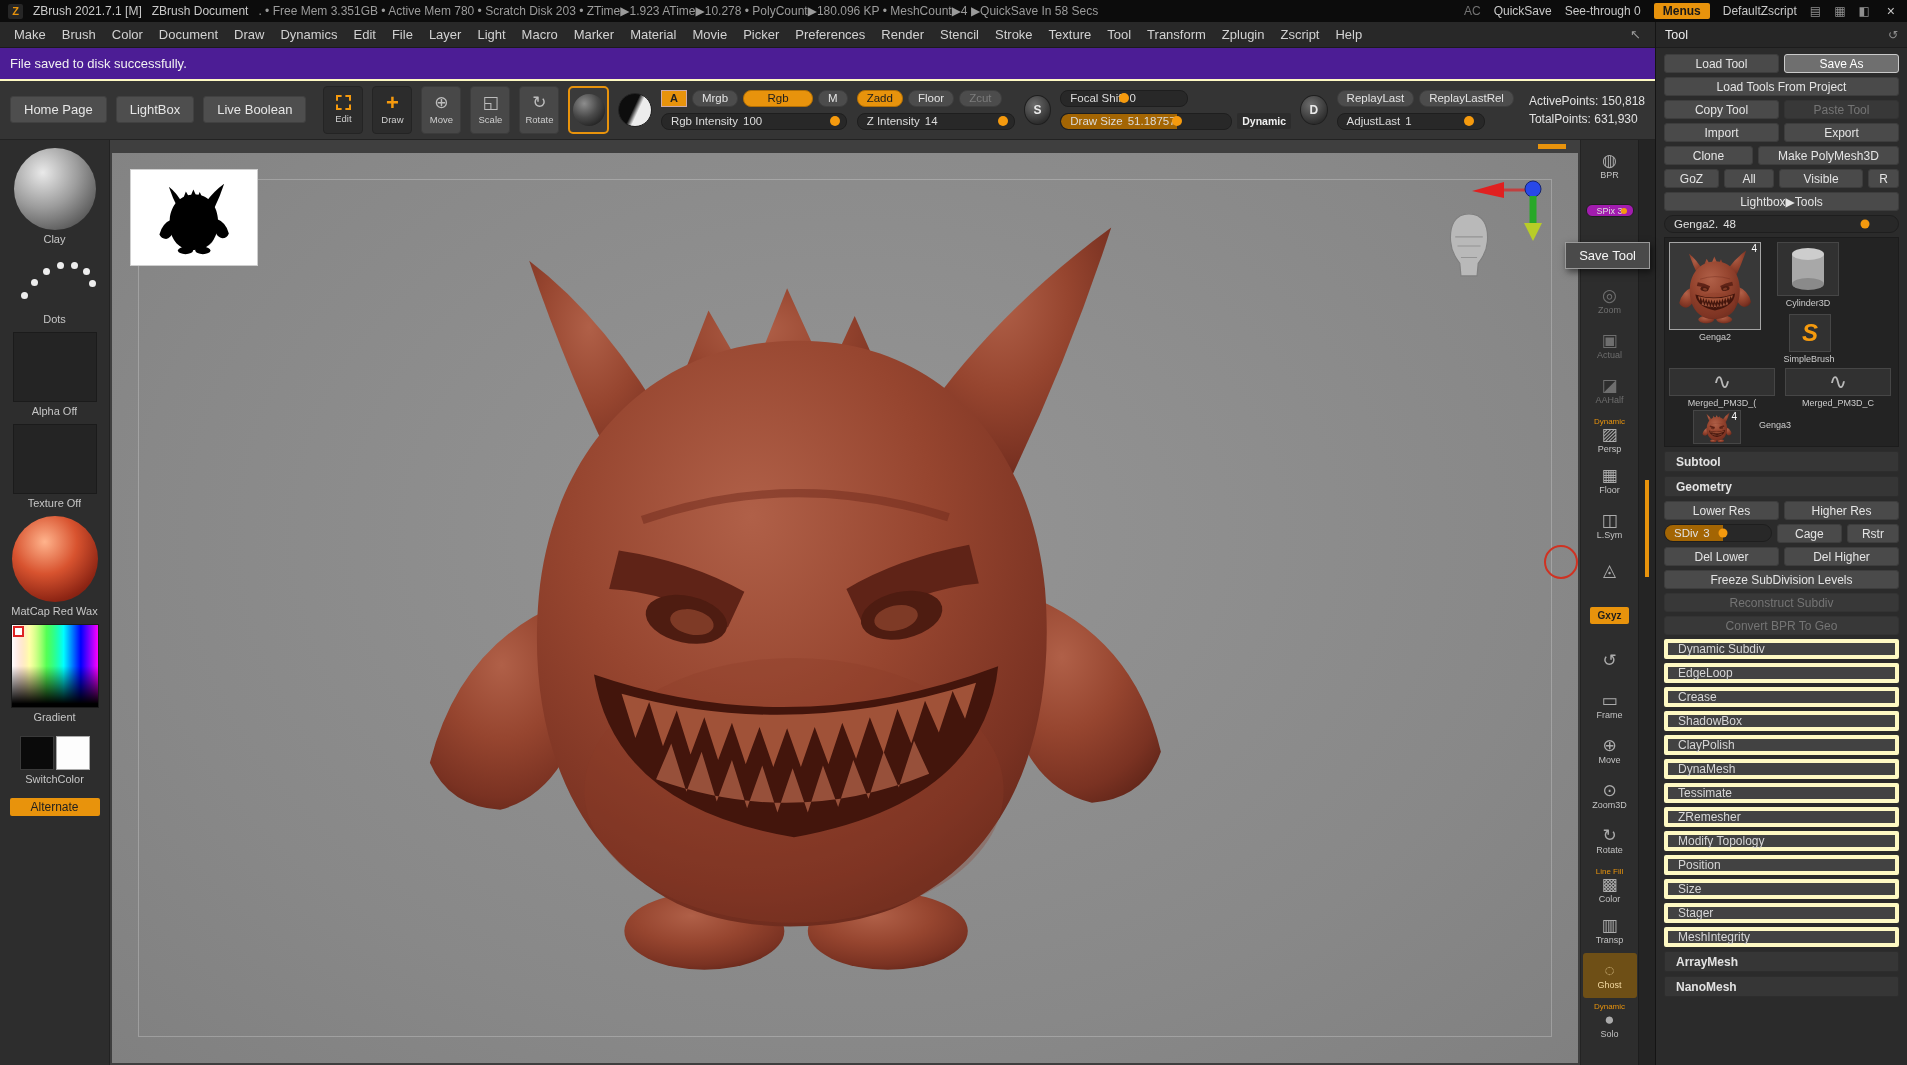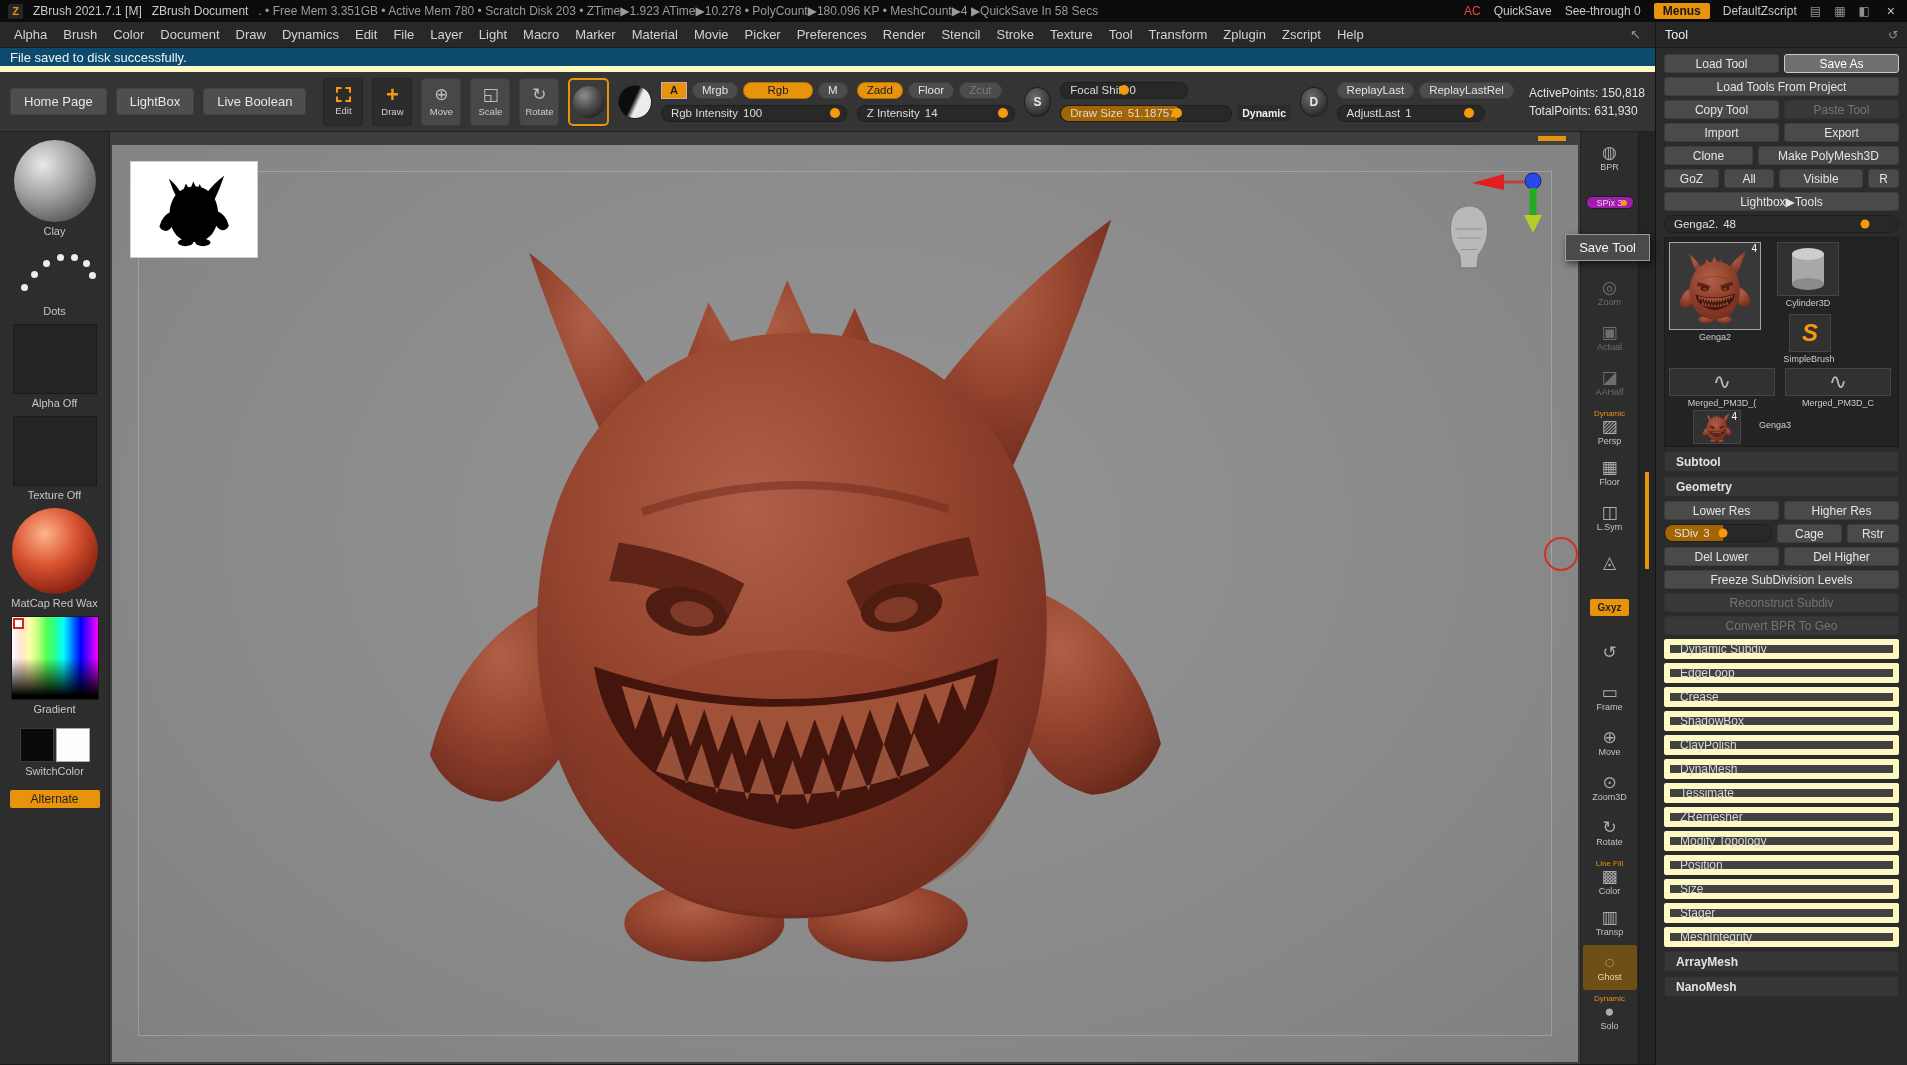--- a/index.html
+++ b/index.html
@@ -4,35 +4,35 @@
 <style>
   * { margin:0; padding:0; box-sizing:border-box; }
   html,body { width:1907px; height:1065px; }
   body { background:#1a1a1a; color:#ddd; font-family:"Liberation Sans","DejaVu Sans",sans-serif; font-size:13px; overflow:hidden; }
 
   
   .titlebar { height:22px; background:#0c0c0c; display:flex; align-items:center; padding:0 8px; gap:10px; font-size:12px; color:#c9c9c9; white-space:nowrap; }
   .app-icon { width:15px; height:15px; background:#262626; color:#e8930c; font-weight:bold; font-size:11px; display:flex; align-items:center; justify-content:center; border-radius:2px; flex:0 0 auto; }
   .tb-stats { color:#9b9b9b; overflow:hidden; text-overflow:ellipsis; }
   .tb-right { margin-left:auto; display:flex; align-items:center; gap:13px; flex:0 0 auto; }
-  .dimtxt { color:#ef4444; }
+  .dimtxt { color:#737373; }
   .menus-btn { background:#e8930c; color:#181818; padding:1px 9px; border-radius:2px; font-weight:bold; }
   .tb-ico { color:#8f8f8f; font-size:12px; }
   .close-ico { color:#c9c9c9; font-size:14px; padding:0 4px; }
 
   .workspace { display:flex; height:1043px; }
   .left-col { width:1655px; display:flex; flex-direction:column; }
 
   
   .menubar { height:26px; background:#282828; border-bottom:1px solid #1b1b1b; display:flex; align-items:center; padding:0 6px; }
   .menu-item { padding:3px 8px; color:#d2d2d2; }
   .menu-pointer { margin-left:auto; color:#9a9a9a; padding:0 8px; }
 
   
-  .statusbar { height:24px; background:#0c4a6e; border-bottom:6px solid #fef9c3; display:flex; align-items:center; padding:0 10px; color:#f1f1f1; }
+  .statusbar { height:33px; background:#4c1d95; border-bottom:2px solid #fef9c3; display:flex; align-items:center; padding:0 10px; color:#f1f1f1; }
 
   
   .toolbar { height:60px; background:#343434; border-bottom:1px solid #222; display:flex; align-items:center; padding:0 10px; gap:9px; }
   .tb-btn { background:#4e4e4e; border:1px solid #414141; border-radius:3px; color:#e6e6e6; padding:5px 13px; white-space:nowrap; }
   .mode-group { display:flex; gap:9px; margin-left:8px; }
   .mode-btn { width:40px; height:48px; background:#484848; border:1px solid #3c3c3c; border-radius:4px; display:flex; flex-direction:column; align-items:center; justify-content:center; gap:3px; }
   .mode-btn .ico { font-size:17px; line-height:17px; color:#bdbdbd; }
   .mode-btn .mode-lbl { font-size:9.5px; color:#cfcfcf; }
   .mode-btn.pressed { background:#2c2c2c; border-color:#242424; }
   .edit-ico { width:15px; height:15px; border:2px dashed #f59a0e; }
@@ -116,21 +116,21 @@
   .tp-row { display:flex; gap:5px; }
   .tp-btn { flex:1; height:19px; background:#4a4a4a; border:1px solid #3d3d3d; border-radius:3px; display:flex; align-items:center; justify-content:center; color:#e4e4e4; font-size:12px; white-space:nowrap; overflow:hidden; }
   .tp-btn.sel { background:#6f6f6f; border-color:#cacaca; color:#fff; }
   .tp-btn.disabled { background:#383838; border-color:#333; color:#747474; }
   .tp-btn.orange { background:#e8930c; border-color:#b06e06; color:#1d1d1d; }
   .tp-slider { position:relative; flex:1; height:18px; background:#282828; border:1px solid #1e1e1e; border-radius:9px; display:flex; align-items:center; padding:0 9px; gap:5px; font-size:11.5px; color:#e0e0e0; overflow:hidden; }
   .tp-slider .fill { position:absolute; left:0; top:0; bottom:0; background:#a36503; z-index:0; }
   .tp-slider .nub { position:absolute; top:50%; width:9px; height:9px; border-radius:50%; background:#f59a0e; transform:translate(-50%,-50%); z-index:2; }
   .tp-slider span { position:relative; z-index:1; }
   .tp-section { height:21px; background:#363636; border:1px solid #2d2d2d; border-radius:2px; display:flex; align-items:center; padding:0 11px; color:#e3e3e3; font-weight:bold; font-size:12px; }
-  .tp-bar { height:20px; background:#424242; border:6px solid #fef9c3; border-radius:2px; display:flex; align-items:center; padding:0 10px; color:#d6d6d6; font-size:12px; }
+  .tp-bar { height:20px; background:#424242; border:4px solid #fef9c3; border-radius:2px; display:flex; align-items:center; padding:0 10px; color:#d6d6d6; font-size:12px; }
   .tp-tools { position:relative; height:210px; background:#232323; border:1px solid #1c1c1c; }
   .tool-thumb { position:absolute; background:#313131; border:1px solid #464646; display:flex; align-items:center; justify-content:center; overflow:hidden; }
   .tool-thumb.sel { border-color:#a5a5a5; background:#383838; }
   .tool-name { position:absolute; font-size:9px; color:#cccccc; text-align:center; white-space:nowrap; overflow:hidden; }
   .badge { position:absolute; top:0; right:3px; font-size:10px; color:#fff; z-index:3; }
   .sb-glyph { font-size:24px; font-weight:bold; font-style:italic; color:#f59a0e; }
   .merged-ico { font-size:22px; color:#b9b9b9; }
   .div-right { flex:1; display:flex; flex-direction:column; gap:4px; }
   .tall40 { height:42px; }
 </style>
@@ -190,21 +190,21 @@
     <span class="tb-ico">▦</span>
     <span class="tb-ico">◧</span>
     <span class="close-ico">×</span>
   </div>
 </div>
 
 <div class="workspace">
 <div class="left-col">
 
   <div class="menubar">
-    <span class="menu-item">Alpha</span>
+    <span class="menu-item">Make</span>
     <span class="menu-item">Brush</span>
     <span class="menu-item">Color</span>
     <span class="menu-item">Document</span>
     <span class="menu-item">Draw</span>
     <span class="menu-item">Dynamics</span>
     <span class="menu-item">Edit</span>
     <span class="menu-item">File</span>
     <span class="menu-item">Layer</span>
     <span class="menu-item">Light</span>
     <span class="menu-item">Macro</span>

